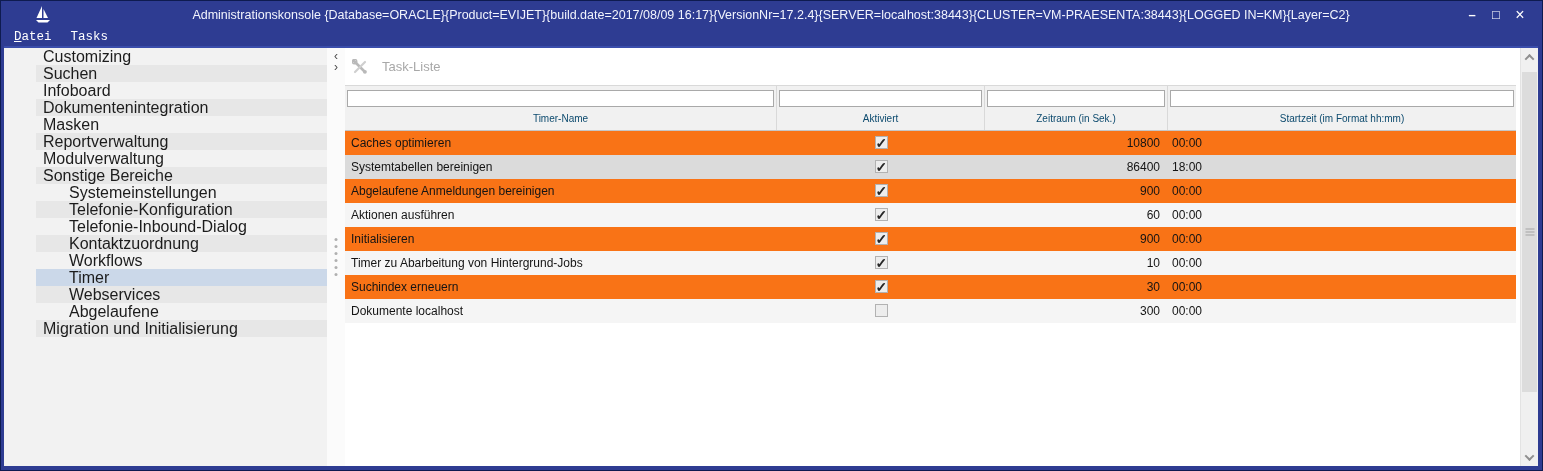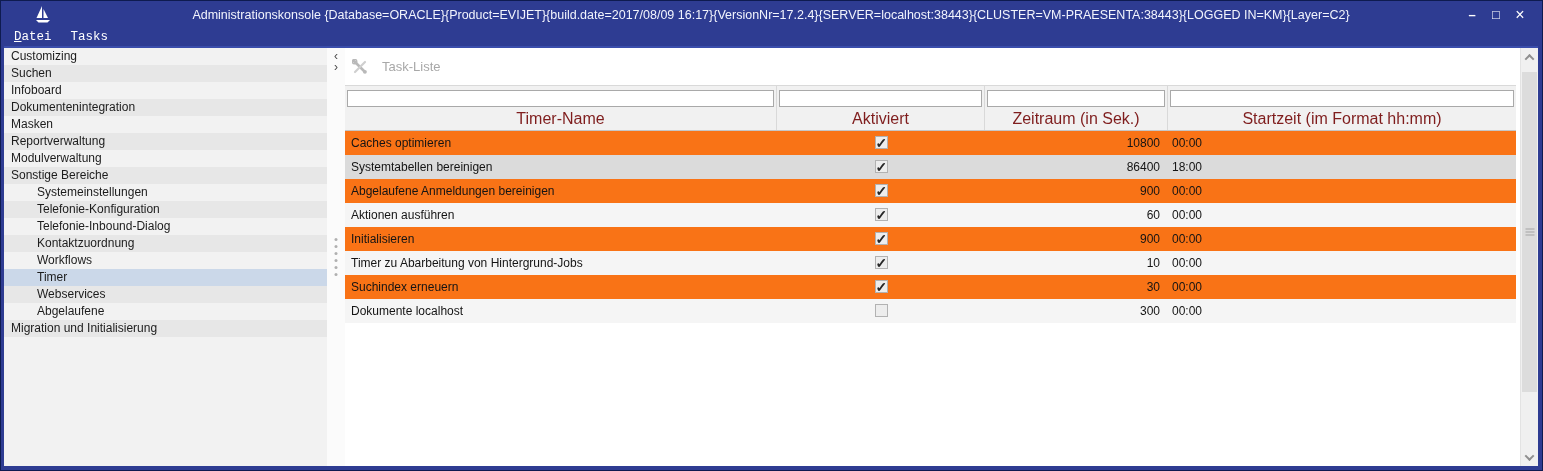--- a/index.html
+++ b/index.html
@@ -29,21 +29,21 @@
   .menubar { height: 18px; display: flex; align-items: center; gap: 19px; padding-left: 10px; color: #fff; font-size: 12.5px; }
   .menu-item { white-space: nowrap; font-family: Liberation Mono, monospace; }
   .menu-item .accel { text-decoration: underline; }
   .accent-line { height: 2px; background: #3a4dab; }
 
   
   .content { display: flex; height: 418px; background: #fff; }
 
   
   .sidebar { width: 323px; background: #f2f2f2; overflow: hidden; flex: none; }
-  .side-item { height: 17px; line-height: 17px; font-size: 12px; color: #1c1c1c; background: #f2f2f2; white-space: nowrap; overflow: hidden; }
+  .side-item { height: 17px; line-height: 17px; font-size: 16px; color: #1c1c1c; background: #f2f2f2; white-space: nowrap; overflow: hidden; margin-left: 32px; }
   .side-item.alt { background: #e7e7e7; }
   .side-item.sel { background: #cbd8e9; }
   .side-item.lvl0 { padding-left: 7px; }
   .side-item.lvl1 { padding-left: 33px; }
 
   
   .splitter { width: 18px; background: #fbfbfb; position: relative; flex: none; }
   .split-arrows { position: absolute; top: 3px; left: 0; right: 0; text-align: center; color: #4a4a4a; font-size: 12px; line-height: 11px; }
   .split-grip { position: absolute; top: 190px; left: 50%; transform: translateX(-50%); display: flex; flex-direction: column; gap: 4px; }
   .split-grip i { width: 3px; height: 3px; border-radius: 50%; background: #b0b0b0; }
@@ -58,21 +58,21 @@
 
   .thead { background: #f1f1f1; border-top: 1px solid #d9d9d9; border-bottom: 1px solid #c6c6c6; }
   .frow { height: 22px; }
   .fcell { border-right: 1px solid #d9d9d9; padding: 2px 2px 0 2px; }
   .fcell:last-child { border-right: none; }
   .fcell input {
     width: 100%; height: 17px; border: 1px solid #a9a9a9; background: #fff;
     outline: none; padding: 0 3px; font-size: 12px; font-family: "Liberation Sans", sans-serif;
   }
   .hrow { height: 22px; }
-  .hcell { text-align: center; font-size: 16px; color: #7f1d1d; line-height: 22px; border-right: 1px solid #d9d9d9; white-space: nowrap; overflow: hidden; }
+  .hcell { text-align: center; font-size: 10px; color: #0c4a6e; line-height: 22px; border-right: 1px solid #d9d9d9; white-space: nowrap; overflow: hidden; }
   .hcell:last-child { border-right: none; }
 
   .trow { height: 24px; line-height: 24px; font-size: 12px; color: #141414; background: #f97316; }
   .trow.alt { background: #f5f5f5; }
   .trow.sel { background: #dbdbdb; }
   .tcell { white-space: nowrap; overflow: hidden; }
   .c-name { padding-left: 6px; }
   .c-akt { text-align: center; }
   .c-zeit { text-align: right; padding-right: 8px; }
   .c-start { padding-left: 4px; }

